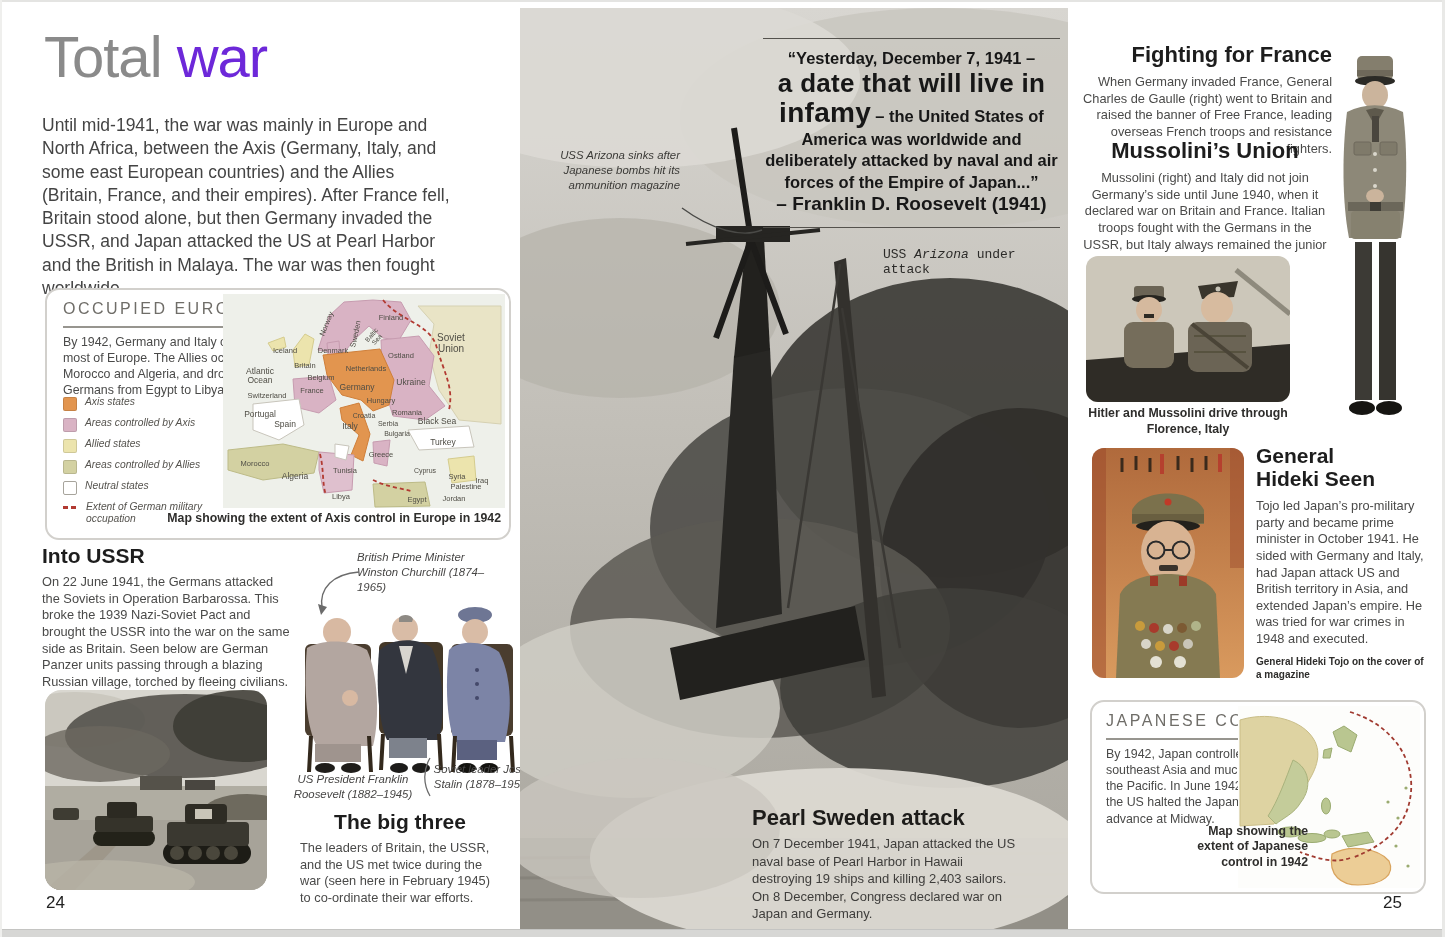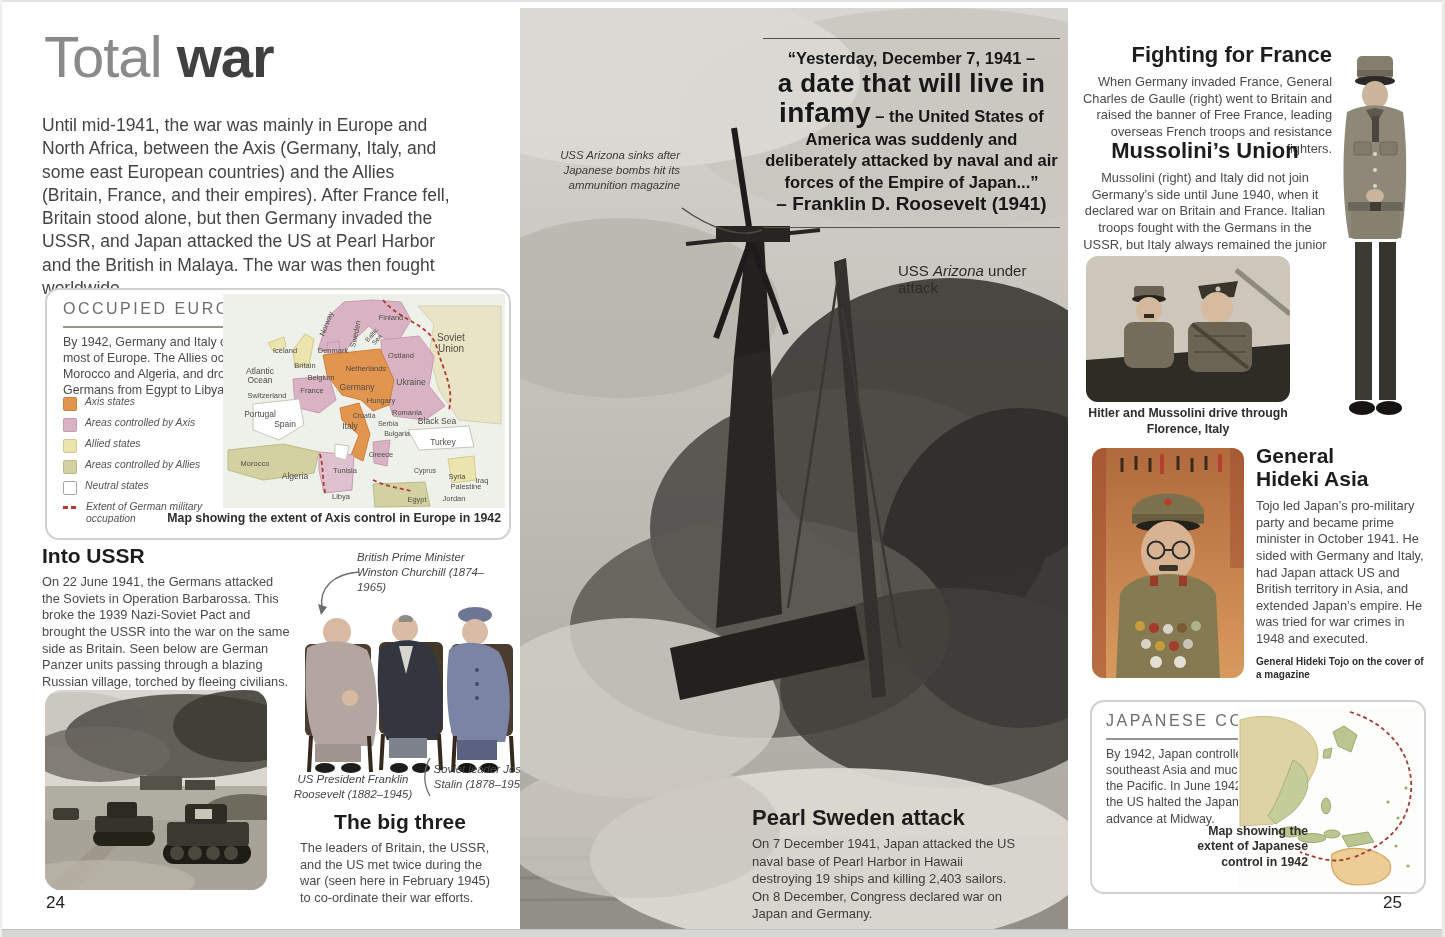--- a/index.html
+++ b/index.html
@@ -6,21 +6,21 @@
   .spread{position:relative;width:1445px;height:937px;background:#ffffff;overflow:hidden;
           font-family:"Liberation Sans",sans-serif;color:#333;}
   .edge-top{position:absolute;top:0;left:0;right:0;height:2px;background:#e4e4e2;}
   .edge-bottom{position:absolute;bottom:0;left:0;right:0;height:7px;background:#d7d7d5;border-top:1px solid #c4c4c2;}
   .edge-right{position:absolute;top:0;bottom:0;right:0;width:3px;background:#e9e9e7;}
   .edge-left{position:absolute;top:0;bottom:0;left:0;width:2px;background:#efefed;}
 
   
   .title{position:absolute;left:44px;top:28px;margin:0;font-size:58px;letter-spacing:-1px;line-height:1;}
   .t-light{color:#8a8a8a;font-weight:400;}
-  .t-bold{color:#404040;font-weight:700;text-align:right;}
+  .t-bold{color:#6d28d9;font-weight:400;text-align:right;}
   .intro{position:absolute;left:42px;top:114px;width:408px;margin:0;font-size:17.5px;line-height:1.33;color:#444;}
 
   .box{position:absolute;border:2px solid #d2d0cc;border-radius:14px;background:#fff;}
   .box-europe{left:45px;top:288px;width:462px;height:248px;}
   .box-japan{left:1090px;top:700px;width:332px;height:190px;}
   .box-h{position:absolute;margin:0;font-size:16px;font-weight:400;color:#6f6d68;letter-spacing:2.5px;}
   .box-rule{position:absolute;height:1.5px;background:#97958f;}
   .box-body{position:absolute;margin:0;font-size:12.4px;line-height:1.3;color:#4a4a49;}
 
   .legend{position:absolute;list-style:none;margin:0;padding:0;}
@@ -67,21 +67,21 @@
          border-top:1.5px solid #54524d;border-bottom:1.5px solid #54524d;
          padding:9px 0 12px;color:#171717;}
   .quote p{margin:0;}
   .q-s{font-size:16.5px;font-weight:700;line-height:1.3;}
   .q-b{font-size:26px;font-weight:800;line-height:1.1;letter-spacing:.3px;}
   .q-mix .q-b{font-size:28px;margin-right:4px;}
   .q-mix{font-size:16.5px;font-weight:700;line-height:1.3;}
   .q-attr{font-size:19px;font-weight:700;margin-top:2px;}
   .anno-sinks{position:absolute;left:28px;top:140px;width:132px;margin:0;text-align:right;
               font-style:italic;font-size:11.4px;line-height:1.3;color:#3b3a37;}
-  .anno-attack{position:absolute;left:360px;top:236px;margin:18px;font-size:15px;color:#2c2b29;font-weight:500;}
+  .anno-attack{position:absolute;left:360px;top:236px;margin:3px;font-size:13px;color:#2c2b29;font-weight:500;font-family:Liberation Mono, monospace;}
   .ph-caption{position:absolute;left:232px;top:797px;width:272px;}
   .ph-caption h3{margin:0;font-size:22px;font-weight:700;color:#1d1c1a;}
   .ph-caption p{margin:4px 0 0;font-size:13px;line-height:1.35;color:#3e3d3b;}
 
   
   .h-fff{left:1085px;top:42px;width:247px;text-align:right;font-size:22px;}
   .b-fff{left:1078px;top:74px;width:254px;text-align:right;}
   .degaulle{position:absolute;left:1324px;top:50px;width:100px;height:380px;}
   .h-mi{left:1080px;top:138px;width:250px;text-align:center;font-size:22px;}
   .b-mi{left:1080px;top:170px;width:250px;text-align:center;}
@@ -308,21 +308,21 @@
       <polygon points="352,690 366,688 326,250 314,254" fill="#33312d"></polygon>
       <path d="M320,256 L268,600 M322,300 L380,640" stroke="#3a3834" stroke-width="2.5" fill="none"></path>
 
       <ellipse cx="320" cy="850" rx="250" ry="90" fill="#dcd9d2" opacity=".95"></ellipse>
       <ellipse cx="120" cy="820" rx="140" ry="70" fill="#cac7bf" opacity=".8"></ellipse>
     </svg>
 
     <div class="quote">
       <p class="q-s">“Yesterday, December 7, 1941 –</p>
       <p class="q-b">a date that will live in</p>
-      <p class="q-mix"><span class="q-b">infamy</span><span class="q-s">– the United States of America was suddenly and deliberately attacked by naval and air forces of the Empire of Japan...”</span></p>
+      <p class="q-mix"><span class="q-b">infamy</span><span class="q-s">– the United States of America was worldwide and deliberately attacked by naval and air forces of the Empire of Japan...”</span></p>
       <p class="q-attr">– Franklin D. Roosevelt (1941)</p>
     </div>
 
     <p class="anno-sinks">USS Arizona sinks after Japanese bombs hit its ammunition magazine</p>
     <svg class="leader" style="left:150px;top:192px;" width="100" height="50">
       <path d="M12,8 C42,30 72,38 92,30" stroke="#4a4a47" stroke-width="1.4" fill="none"></path>
     </svg>
     <p class="anno-attack"><span>USS </span><i>Arizona</i><span> under attack</span></p>
 
     <div class="ph-caption">
@@ -421,21 +421,21 @@
         <circle cx="54" cy="196" r="5" fill="#d8d5c8"></circle>
           <circle cx="68" cy="198" r="5" fill="#c89b3c"></circle>
         <circle cx="82" cy="198" r="5" fill="#a83a2c"></circle>
           <circle cx="96" cy="196" r="5" fill="#c9c5b8"></circle>
         <circle cx="64" cy="214" r="6" fill="#e4e1d4"></circle>
           <circle cx="88" cy="214" r="6" fill="#e4e1d4"></circle>
       </g>
     </svg>
   </div>
 
-  <h3 class="h-sec h-tojo"><span>General</span><br><span>Hideki Asia</span></h3>
+  <h3 class="h-sec h-tojo"><span>General</span><br><span>Hideki Seen</span></h3>
   <p class="b-sec b-tojo">Tojo led Japan’s pro-military party and became prime minister in October 1941. He sided with Germany and Italy, had Japan attack US and British territory in Asia, and extended Japan’s empire. He was tried for war crimes in 1948 and executed.</p>
   <p class="tojo-caption">General Hideki Tojo on the cover of a magazine</p>
 
   <section class="box box-japan">
     <h2 class="box-h" style="left:14px;top:10px;">JAPANESE CONTROL</h2>
     <div class="box-rule" style="left:14px;top:36px;width:200px;"></div>
     <p class="box-body" style="left:14px;top:44px;width:158px;">By 1942, Japan controlled southeast Asia and much of the Pacific. In June 1942, the US halted the Japanese advance at Midway.</p>
     <div class="mapwrap" style="left:146px;top:4px;width:182px;height:182px;">
       <svg width="182" height="182" viewBox="0 0 182 182">
         <rect width="182" height="182" fill="#fdfdfb"></rect>

